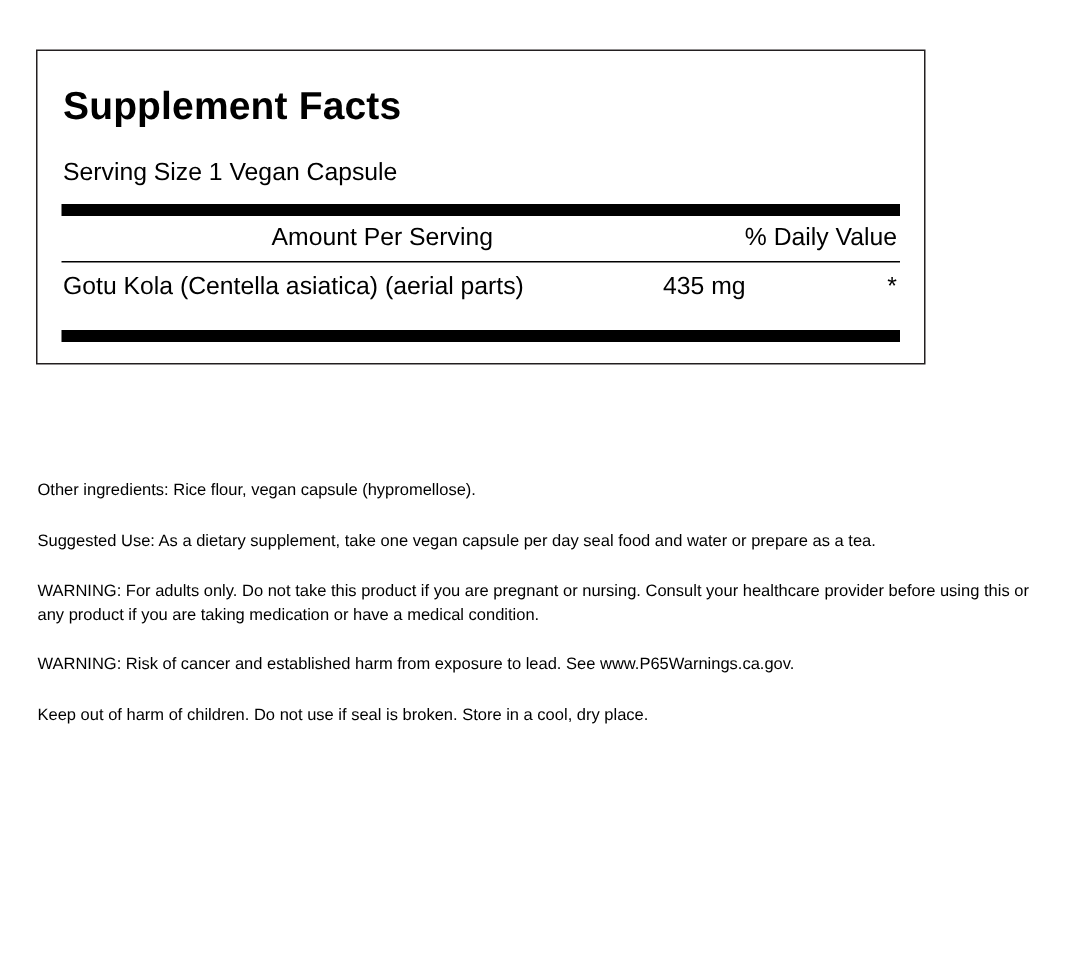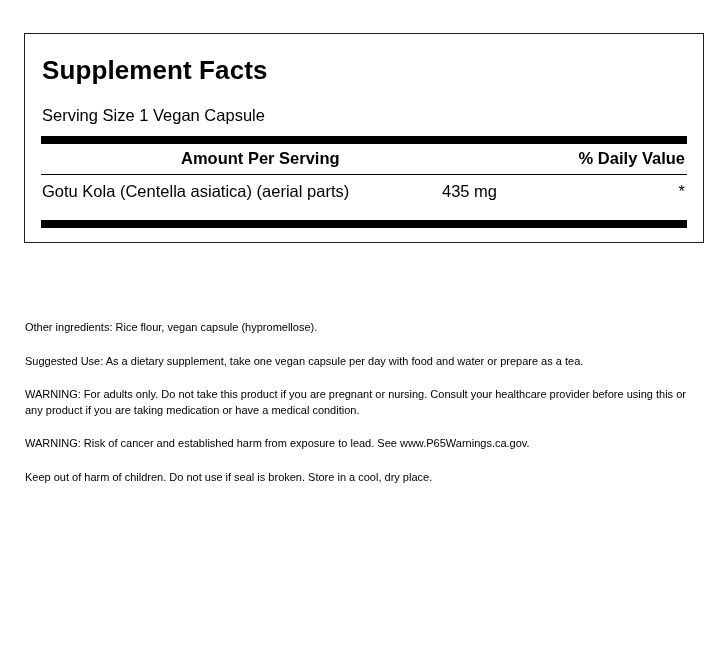--- a/index.html
+++ b/index.html
@@ -19,21 +19,21 @@
     width: 721px;
     height: 650px;
     box-sizing: border-box;
   }
 
   
   .facts-panel {
     position: absolute;
     left: 24px;
     top: 33px;
-    width: 680px;
+    width: 593px;
     box-sizing: border-box;
     border: 1px solid #231f20;
     padding: 22px 16px 14px 16px;
   }
   .facts-title {
     font-size: 26px;
     font-weight: bold;
     letter-spacing: 0.1px;
     margin: 0 0 0 0;
     padding-left: 1px;
@@ -52,21 +52,21 @@
   }
   .rule-thin {
     height: 1px;
     background: #000000;
     margin-top: 0;
   }
   .header-row {
     display: flex;
     align-items: baseline;
     font-size: 16.5px;
-    font-weight: bold;
+    font-weight: normal;
     padding: 5px 0 6px 0;
   }
   .header-spacer {
     flex: 0 0 140px;
   }
   .header-amount {
     flex: 1 1 auto;
     text-align: left;
   }
   .header-dv {
@@ -147,21 +147,21 @@
     </div>
 
     <div class="rule-thick"></div>
 
   </div>
 
   <div class="body-copy">
 
     <p class="para">Other ingredients: Rice flour, vegan capsule (hypromellose).</p>
 
-    <p class="para"><b>Suggested Use:</b><span> As a dietary supplement, take one vegan capsule per day with food and water or prepare as a tea.</span></p>
+    <p class="para"><b>Suggested Use:</b><span> As a dietary supplement, take one vegan capsule per day seal food and water or prepare as a tea.</span></p>
 
     <p class="para"><b>WARNING:</b><span> For adults only. Do not take this product if you are pregnant or nursing. Consult your healthcare provider before using this or any product if you are taking medication or have a medical condition.</span></p>
 
     <p class="para"><b>WARNING:</b><span> Risk of cancer and established harm from exposure to lead. See www.P65Warnings.ca.gov.</span></p>
 
     <p class="para">Keep out of harm of children. Do not use if seal is broken. Store in a cool, dry place.</p>
   </div>
 
 </div>
 

